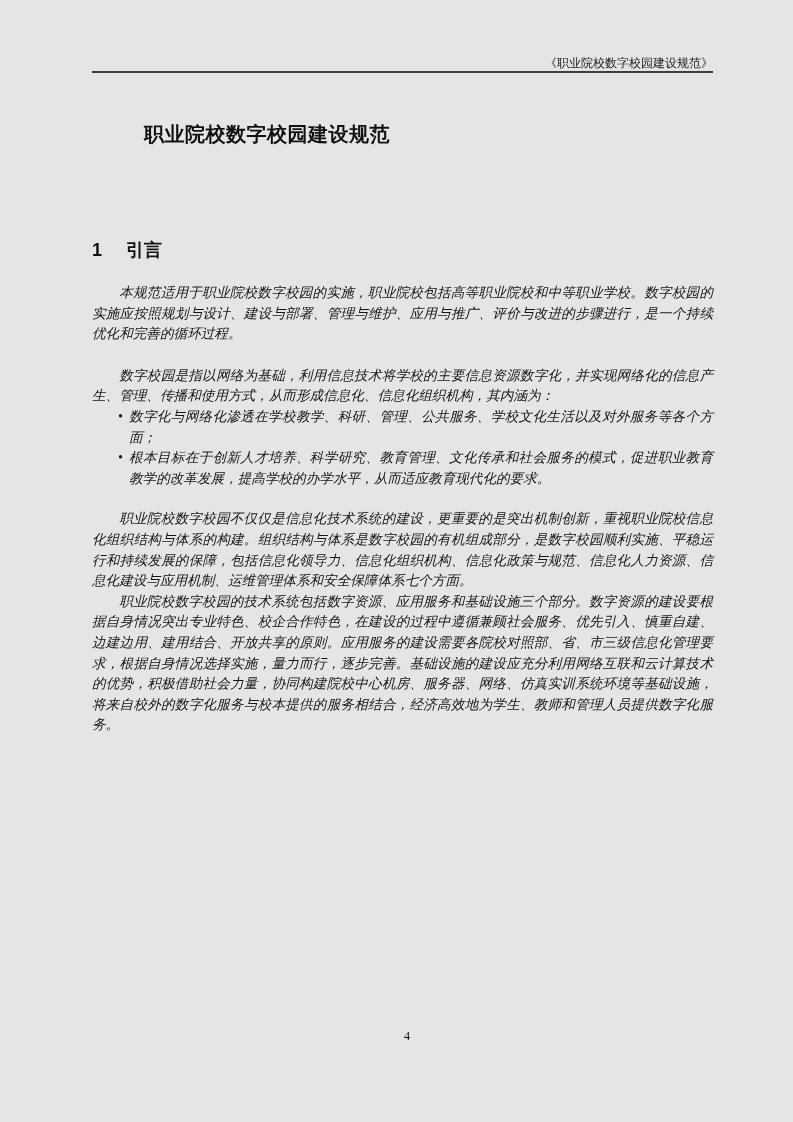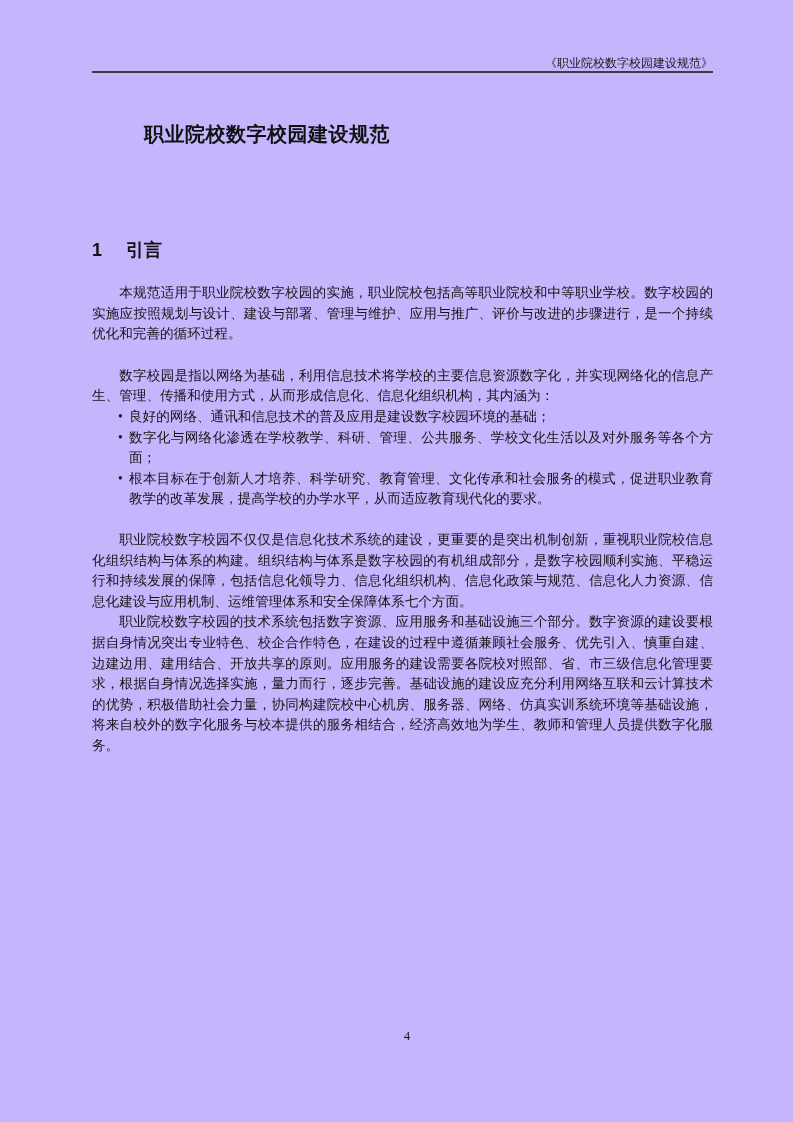--- a/index.html
+++ b/index.html
@@ -4,21 +4,21 @@
 <style>
   html, body {
     margin: 0;
     padding: 0;
     background: #ffffff;
   }
   .page {
     position: relative;
     width: 793px;
     height: 1122px;
-    background: #c4b5fd;
+    background: #e5e5e5;
     overflow: hidden;
     color: #141414;
     font-family: "Liberation Serif", "DejaVu Serif", serif;
   }
   .header-text {
     position: absolute;
     top: 56px;
     right: 80px;
     font-size: 12px;
     line-height: 14px;
@@ -67,20 +67,21 @@
   .doc-body {
     position: absolute;
     top: 283px;
     left: 92px;
     width: 621px;
     font-size: 13.6px;
     line-height: 20.6px;
     text-align: justify;
     text-justify: inter-ideograph;
     color: #141414;
+    font-style: italic;
   }
   .doc-body p.para {
     margin: 0;
     text-indent: 2em;
   }
   .doc-body p.gap-after {
     margin-bottom: 21px;
   }
   ul.bullets {
     list-style: none;
@@ -126,21 +127,20 @@
     <span class="sec-num">1</span>
     <span class="sec-title">引言</span>
   </div>
 
   <div class="doc-body">
     <p class="para gap-after">本规范适用于职业院校数字校园的实施，职业院校包括高等职业院校和中等职业学校。数字校园的实施应按照规划与设计、建设与部署、管理与维护、应用与推广、评价与改进的步骤进行，是一个持续优化和完善的循环过程。</p>
 
     <p class="para">数字校园是指以网络为基础，利用信息技术将学校的主要信息资源数字化，并实现网络化的信息产生、管理、传播和使用方式，从而形成信息化、信息化组织机构，其内涵为：</p>
 
     <ul class="bullets">
-      <li>良好的网络、通讯和信息技术的普及应用是建设数字校园环境的基础；</li>
       <li>数字化与网络化渗透在学校教学、科研、管理、公共服务、学校文化生活以及对外服务等各个方面；</li>
       <li>根本目标在于创新人才培养、科学研究、教育管理、文化传承和社会服务的模式，促进职业教育教学的改革发展，提高学校的办学水平，从而适应教育现代化的要求。</li>
     </ul>
 
 
     <p class="para">职业院校数字校园不仅仅是信息化技术系统的建设，更重要的是突出机制创新，重视职业院校信息化组织结构与体系的构建。组织结构与体系是数字校园的有机组成部分，是数字校园顺利实施、平稳运行和持续发展的保障，包括信息化领导力、信息化组织机构、信息化政策与规范、信息化人力资源、信息化建设与应用机制、运维管理体系和安全保障体系七个方面。</p>
 
     <p class="para">职业院校数字校园的技术系统包括数字资源、应用服务和基础设施三个部分。数字资源的建设要根据自身情况突出专业特色、校企合作特色，在建设的过程中遵循兼顾社会服务、优先引入、慎重自建、边建边用、建用结合、开放共享的原则。应用服务的建设需要各院校对照部、省、市三级信息化管理要求，根据自身情况选择实施，量力而行，逐步完善。基础设施的建设应充分利用网络互联和云计算技术的优势，积极借助社会力量，协同构建院校中心机房、服务器、网络、仿真实训系统环境等基础设施，将来自校外的数字化服务与校本提供的服务相结合，经济高效地为学生、教师和管理人员提供数字化服务。</p>
   </div>
 

